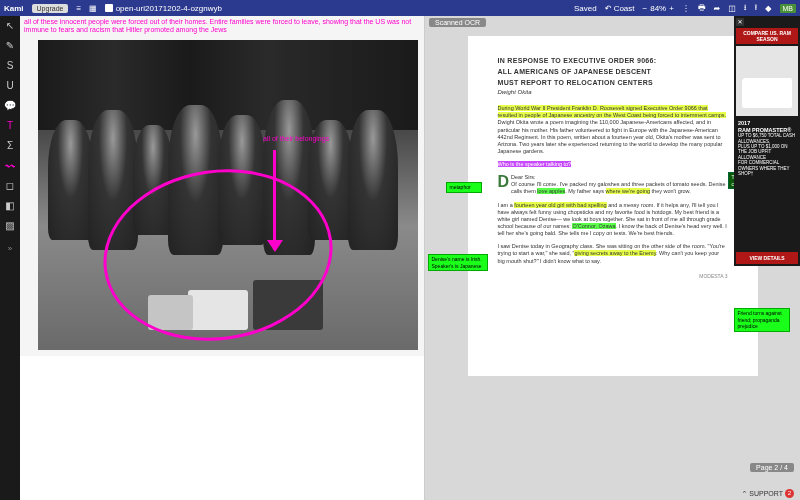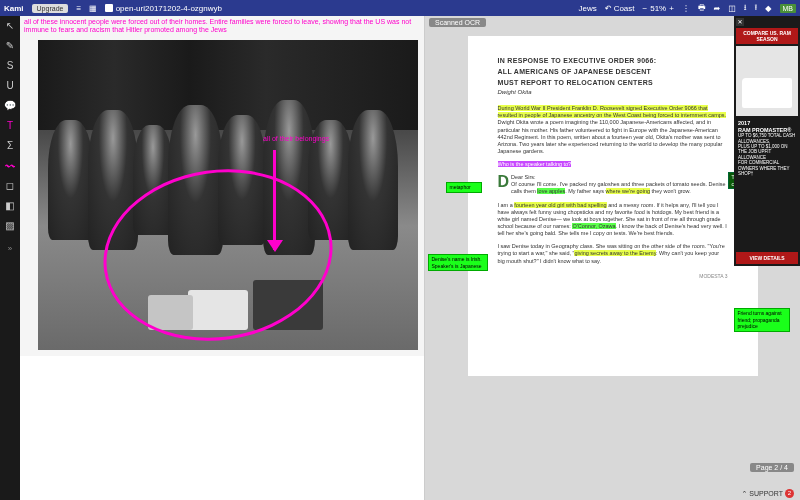--- a/index.html
+++ b/index.html
@@ -85,25 +85,25 @@
     <span class="logo">Kami</span>
     <span class="upgrade">Upgrade</span>
     <span>≡</span>
     <span>▦</span>
     <span class="tab">
       <span class="tabicon"></span>
       <span>open-uri20171202-4-ozgnwyb</span>
     </span>
   </div>
   <div class="right">
-    <span>Jews</span>
+    <span>Saved</span>
     <span><span>↶</span> <span>Coast</span></span>
     <span class="zoom">
       <span>−</span>
-      <span>51%</span>
+      <span>84%</span>
       <span>+</span>
     </span>
     <span>⋮</span>
     <span>🖶</span>
     <span>➦</span>
     <span>◫</span>
     <span>⭳</span>
     <span>⭱</span>
     <span>◆</span>
     <span class="mb">MB</span>

